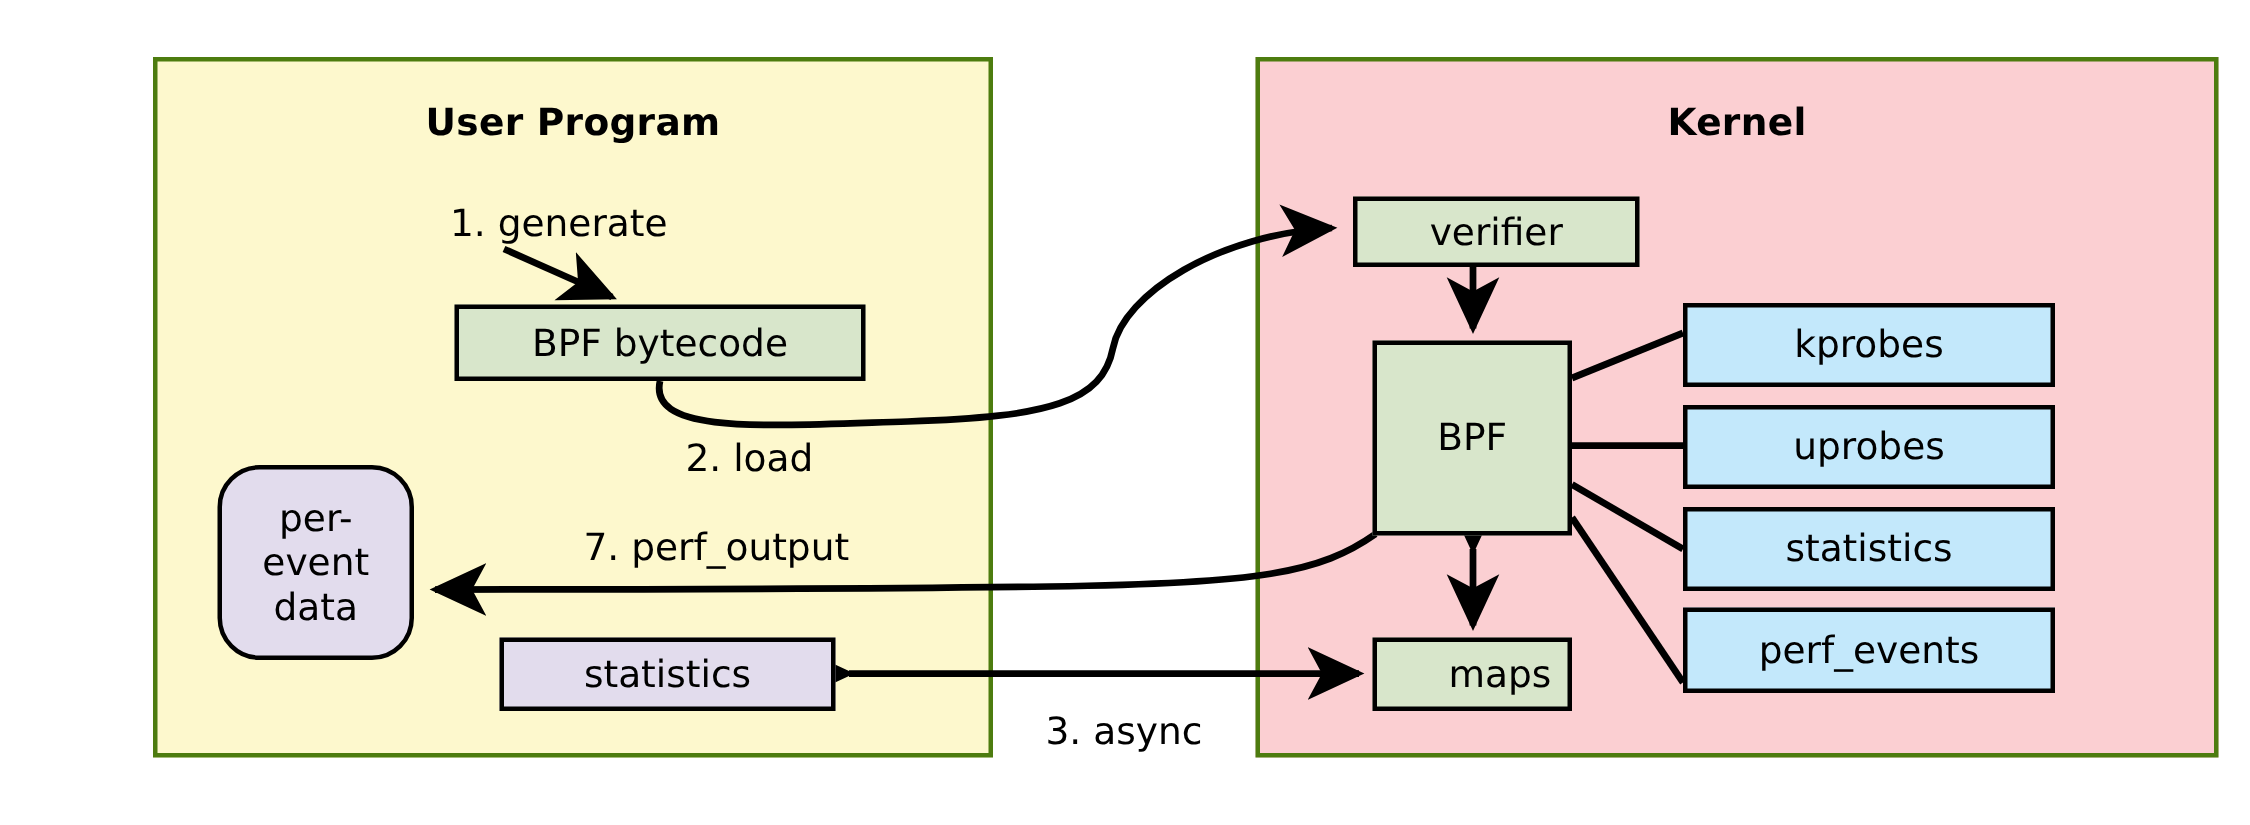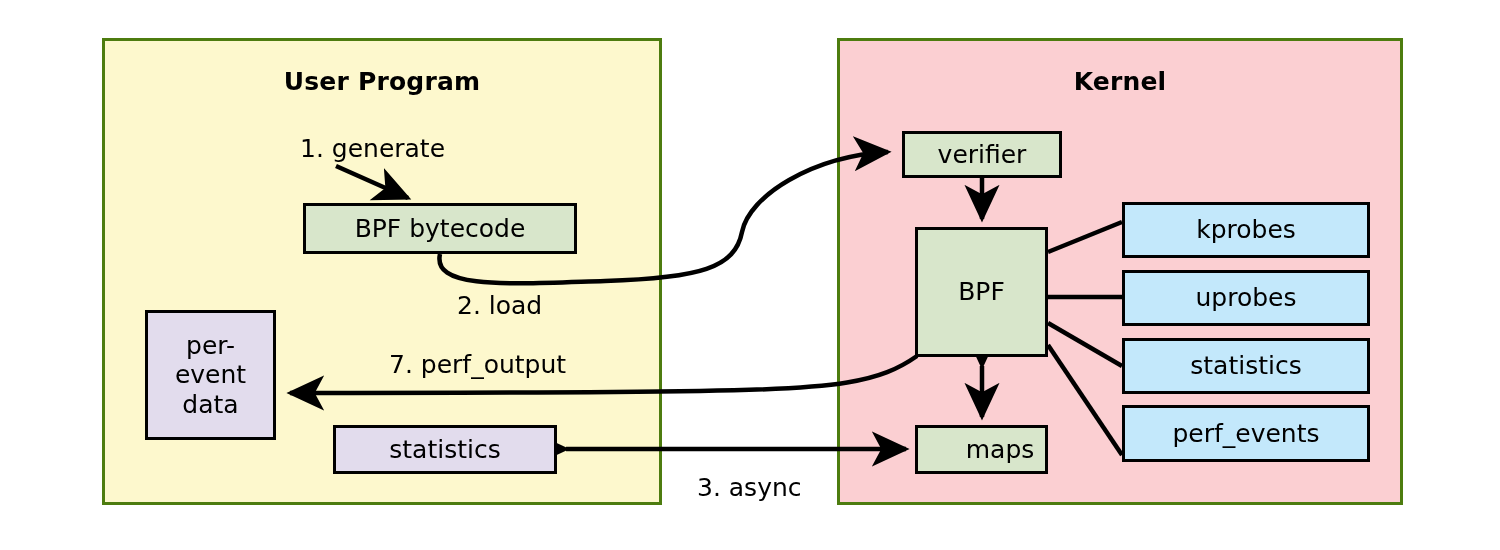--- a/index.html
+++ b/index.html
@@ -19,21 +19,21 @@
   .panel {
     position: absolute;
     border: 3px solid #4d7c0f;
     box-sizing: border-box;
   }
   #panel-user {
     left: 102px; top: 38px; width: 560px; height: 467px;
     background: #fdf8cd;
   }
   #panel-kernel {
-    left: 837px; top: 38px; width: 566px; height: 467px;
+    left: 837px; top: 38px; width: 642px; height: 467px;
     background: #fbcfd2;
   }
   .panel-title {
     position: absolute;
     left: 0; right: 0;
     top: 26px;
     text-align: center;
     font-size: 25px;
     font-weight: bold;
     color: #000000;
@@ -51,24 +51,24 @@
     font-size: 25px;
     color: #000000;
     line-height: 1.18;
     z-index: 3;
   }
   .green { background: #d8e6cb; }
   .purple { background: #e2dced; }
   .blue  { background: #c3e8fb; }
 
   #node-bytecode { left: 303px; top: 203px; width: 274px; height: 51px; }
-  #node-perevent { left: 145px; top: 310px; width: 131px; height: 130px; flex-direction: column; }
+  #node-perevent { left: 145px; top: 310px; width: 131px; height: 130px; flex-direction: column; border-radius: 28px; }
   #node-statistics { left: 333px; top: 425px; width: 224px; height: 49px; }
 
-  #node-verifier { left: 902px; top: 131px; width: 160px; height: 47px; text-align: center; }
+  #node-verifier { left: 902px; top: 131px; width: 191px; height: 47px; text-align: center; }
   #node-bpf      { left: 915px; top: 227px; width: 133px; height: 130px; }
   #node-maps     { left: 915px; top: 425px; width: 133px; height: 49px; padding-left: 37px; }
 
   #node-kprobes     { left: 1122px; top: 202px; width: 248px; height: 56px; }
   #node-uprobes     { left: 1122px; top: 270px; width: 248px; height: 56px; }
   #node-tracepoints { left: 1122px; top: 338px; width: 248px; height: 56px; }
   #node-perfevents  { left: 1122px; top: 405px; width: 248px; height: 57px; }
 
   
   .edge-label {

